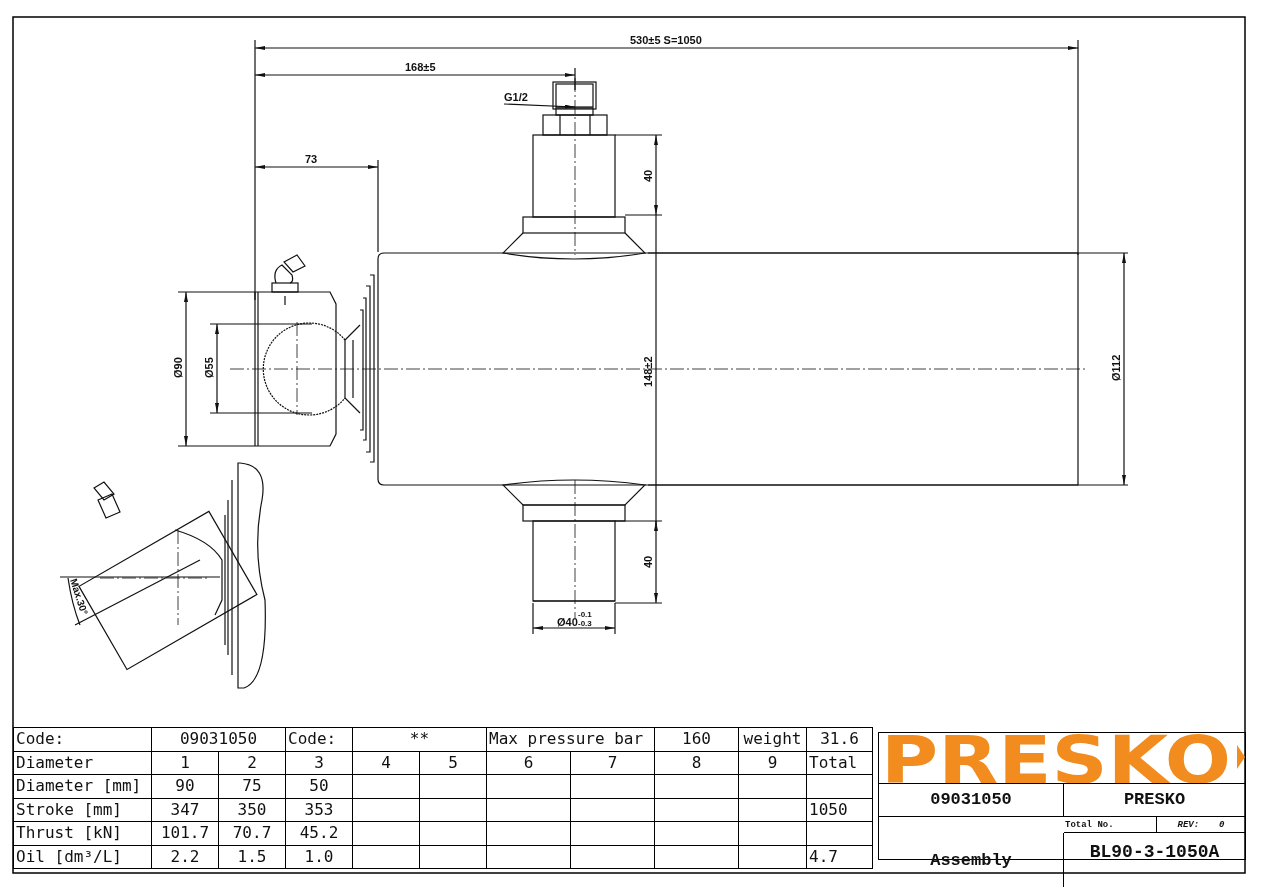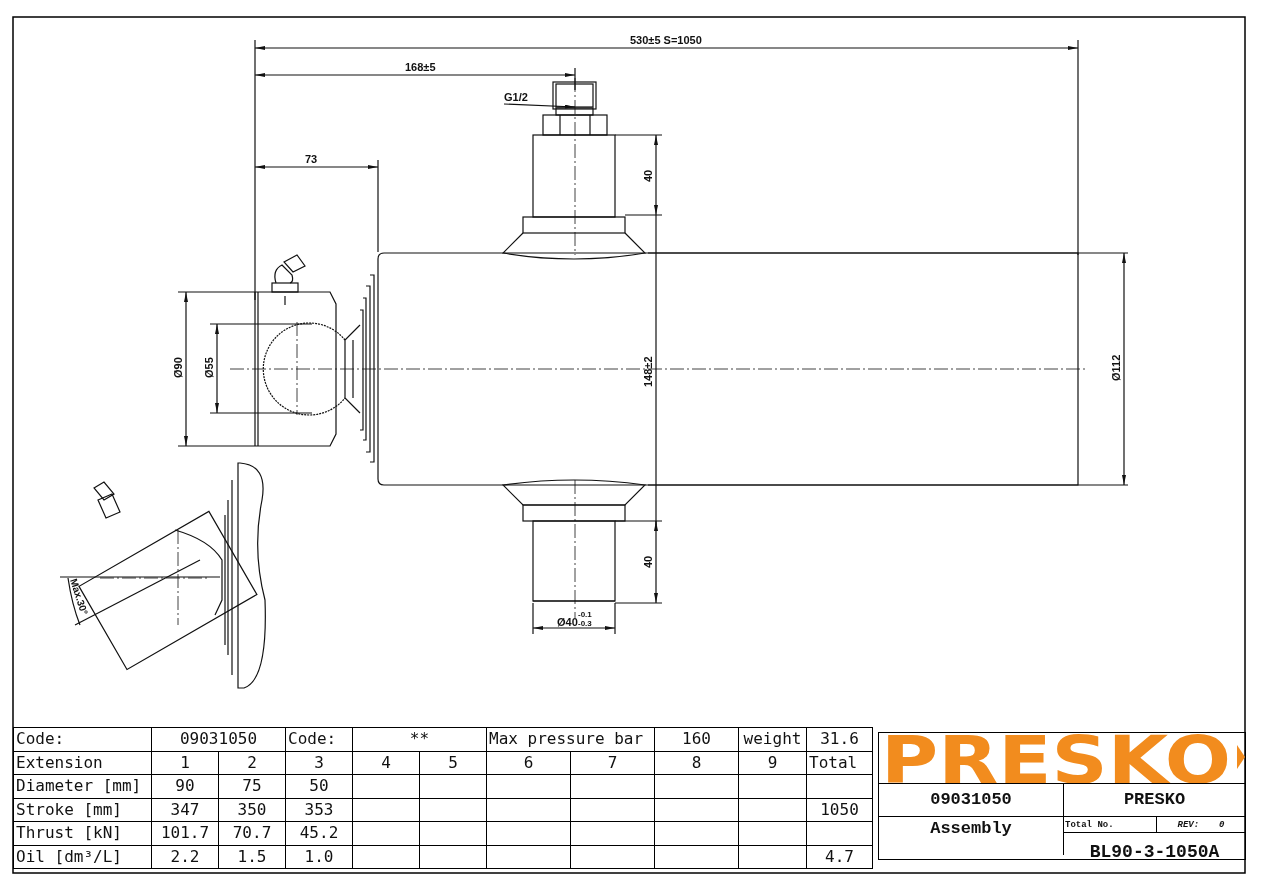--- a/index.html
+++ b/index.html
@@ -1,27 +1,27 @@
 <!DOCTYPE html>
 <html><head>
 <meta charset="utf-8">
 <style>
   html, body { margin:0; padding:0; background:#ffffff; }
   body { width:1262px; height:891px; position:relative; overflow:hidden; font-family:"DejaVu Serif", serif; }
   #drawing { position:absolute; left:0; top:0; }
   .spec-table { position:absolute; left:13px; top:727px; border-collapse:collapse; font-family:"DejaVu Sans Mono", "Liberation Mono", monospace; font-size:16px; color:#111; }
   .spec-table td { border:1px solid #000; height:22.5px; padding:0 2px; white-space:nowrap; text-align:center; line-height:22px; }
   .spec-table td.lbl { text-align:left; }
-  .spec-table td.tot { text-align:center; vertical-align:bottom; }
+  .spec-table td.tot { text-align:left; vertical-align:bottom; }
   .title-block { position:absolute; left:878px; top:732px; width:368px; height:128px; border:1.5px solid #000; box-sizing:border-box; font-family:"Liberation Sans Narrow","Liberation Mono", monospace; }
   .logo { position:absolute; left:0; top:0; width:366px; height:50px; border-bottom:1px solid #000; overflow:hidden; }
   .tb-cell { position:absolute; box-sizing:border-box; display:flex; align-items:center; justify-content:center; color:#111; }
   .tb-model { left:0; top:50px; width:185px; height:34px; border-right:1px solid #000; border-bottom:1px solid #000; font-size:17px; font-weight:bold; }
   .tb-brand { left:185px; top:50px; width:181px; height:34px; border-bottom:1px solid #000; font-size:17px; font-weight:bold; }
-  .tb-type { left:0; top:68px; width:185px; height:54px; border-right:1px solid #000; font-size:17px; font-weight:bold; }
+  .tb-type { left:0; top:100px; width:185px; height:54px; border-right:1px solid #000; font-size:17px; font-weight:bold; }
   .tb-totalno { left:185px; top:84px; width:93px; height:16px; border-right:1px solid #000; border-bottom:1px solid #000; font-size:9px; font-weight:bold; justify-content:flex-start; padding-left:1px; }
   .tb-rev { left:278px; top:84px; width:88px; height:16px; border-bottom:1px solid #000; font-size:9px; font-weight:bold; gap:20px;font-style:italic; }
   .tb-drawno { left:185px; top:100px; width:181px; height:38px; font-size:18px; font-weight:bold; }
   svg text { font-family:"Liberation Sans", sans-serif; font-weight:bold; fill:#111; }
 </style>
 </head>
 <body>
 
 <svg id="drawing" width="1262" height="891" viewBox="0 0 1262 891" xmlns="http://www.w3.org/2000/svg">
   <defs>
@@ -170,21 +170,21 @@
     <td class="lbl">Code:</td>
     <td colspan="2">09031050</td>
     <td class="lbl">Code:</td>
     <td colspan="2">**</td>
     <td colspan="2" class="lbl">Max pressure bar</td>
     <td>160</td>
     <td>weight</td>
     <td>31.6</td>
   </tr>
   <tr>
-    <td class="lbl">Extension</td>
+    <td class="lbl">Diameter</td>
     <td>1</td>
     <td>2</td>
     <td>3</td>
     <td>4</td>
     <td>5</td>
     <td>6</td>
     <td>7</td>
     <td>8</td>
     <td>9</td>
     <td class="lbl">Total</td>

